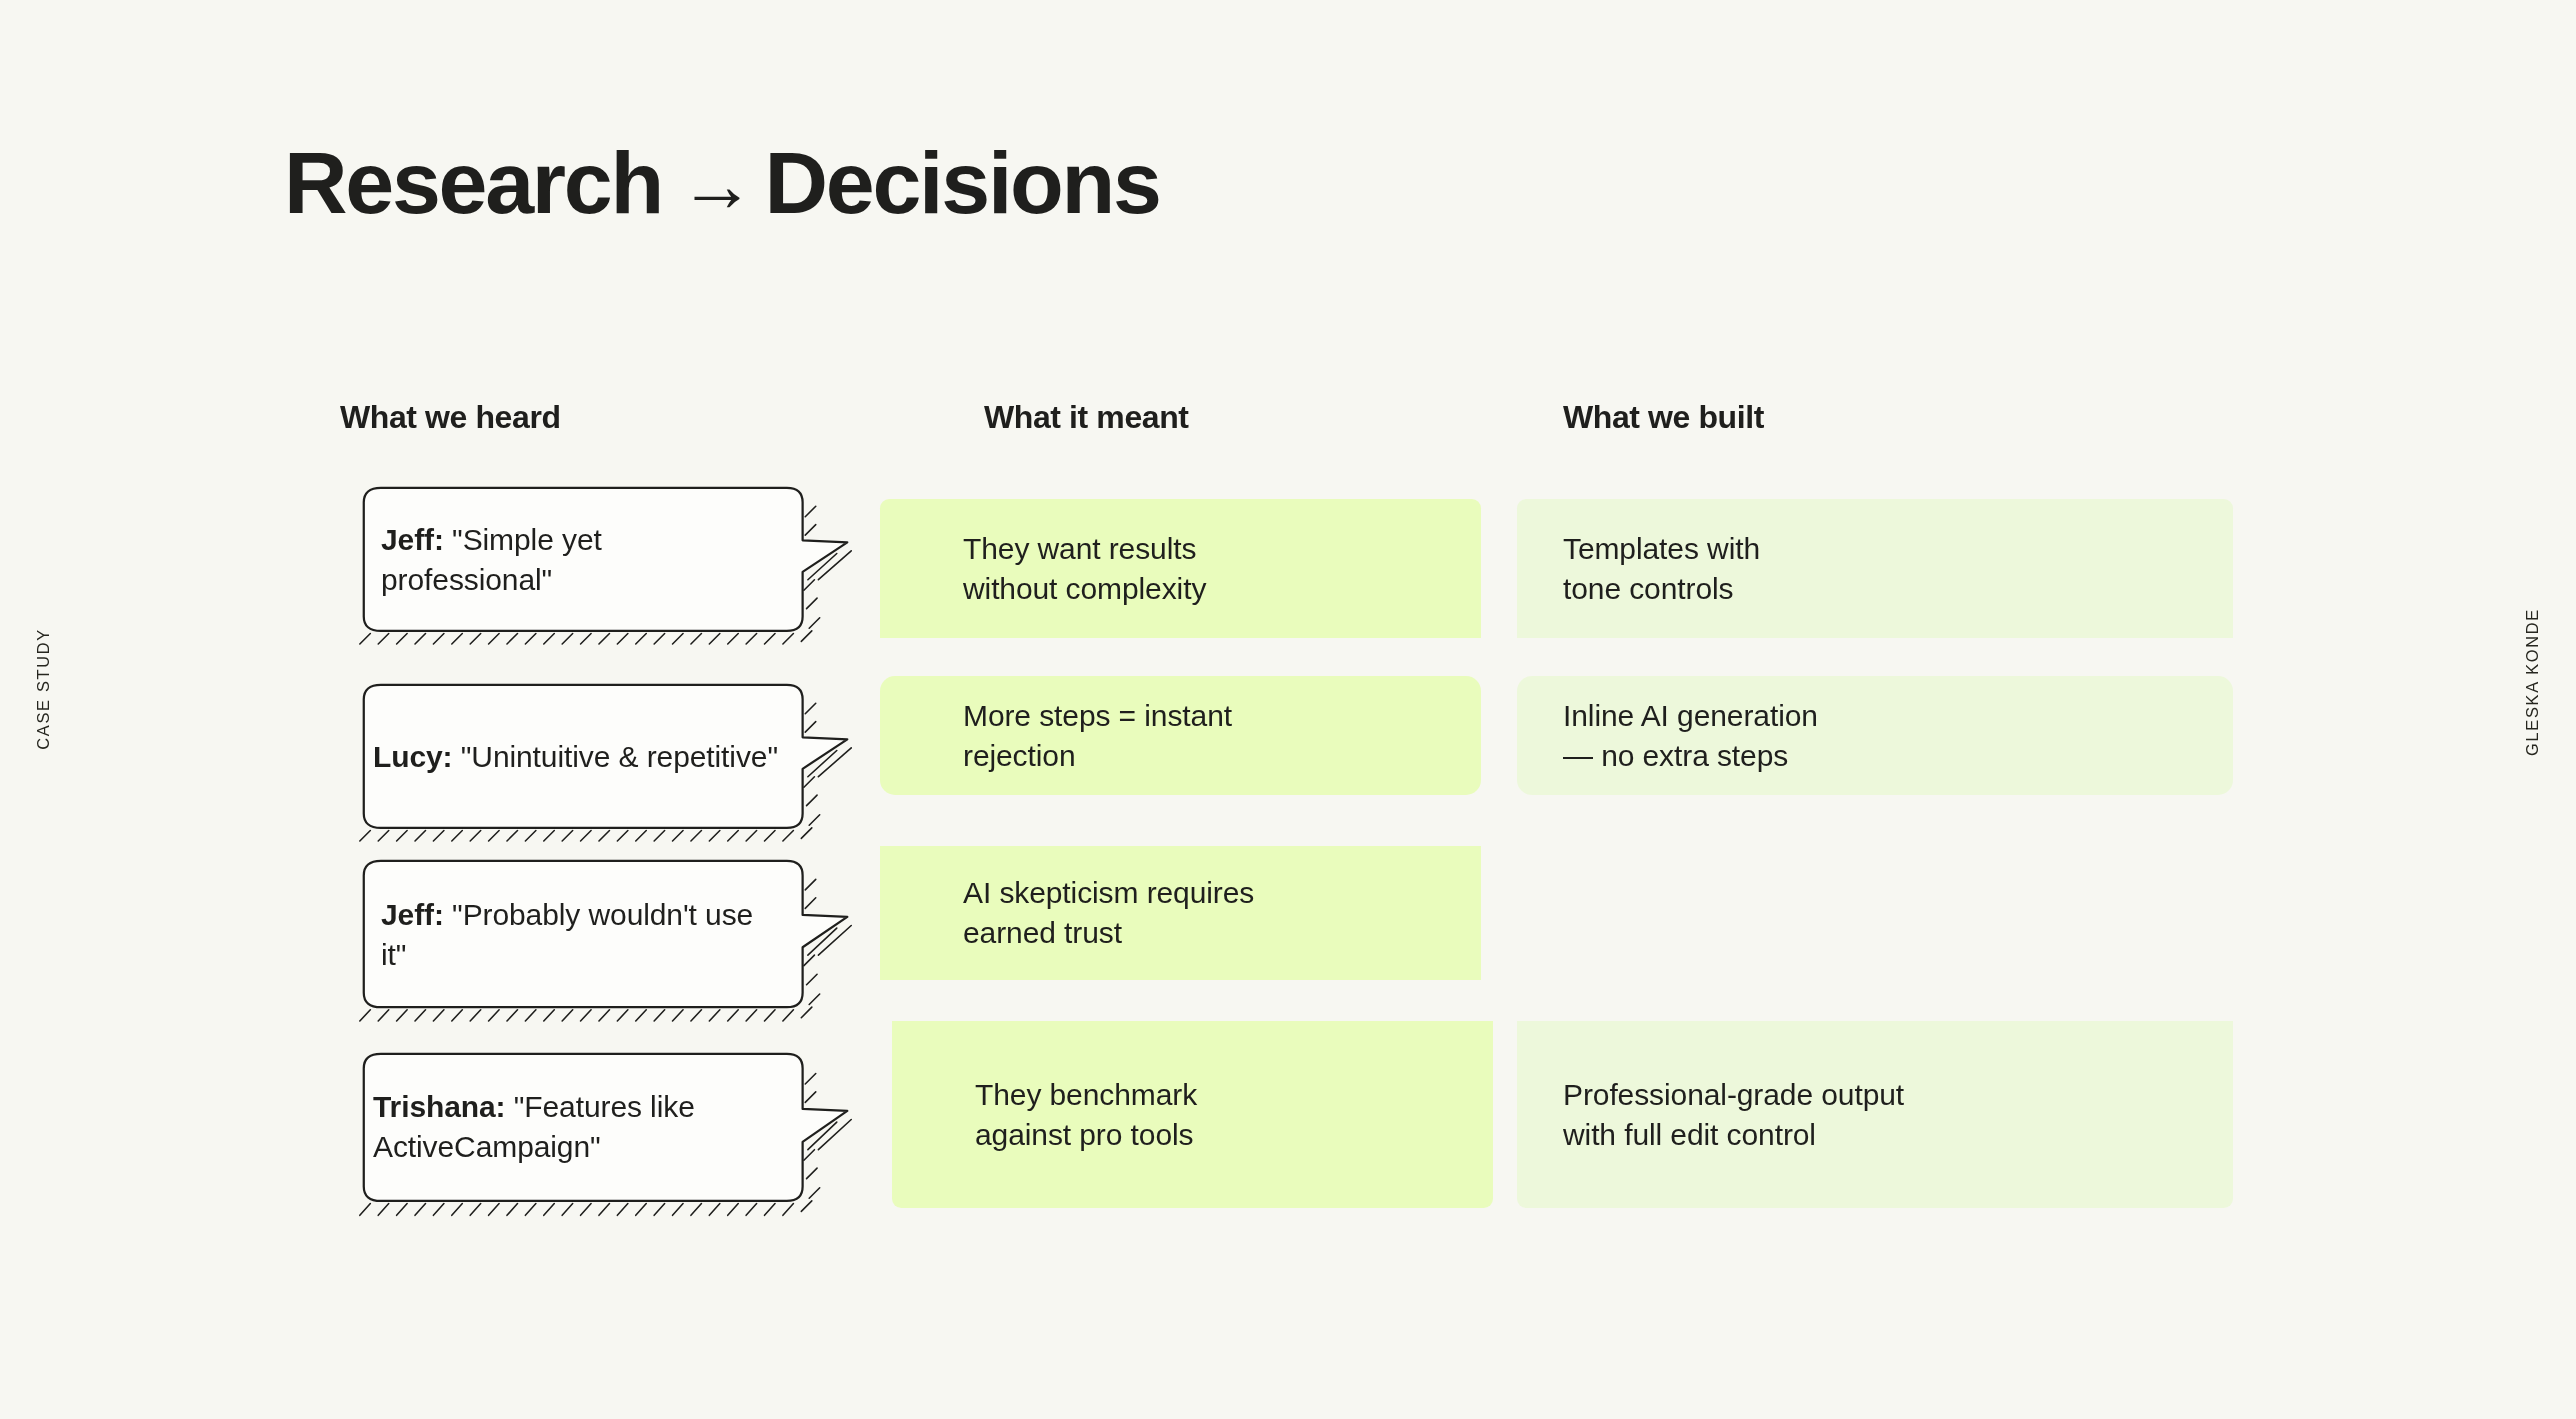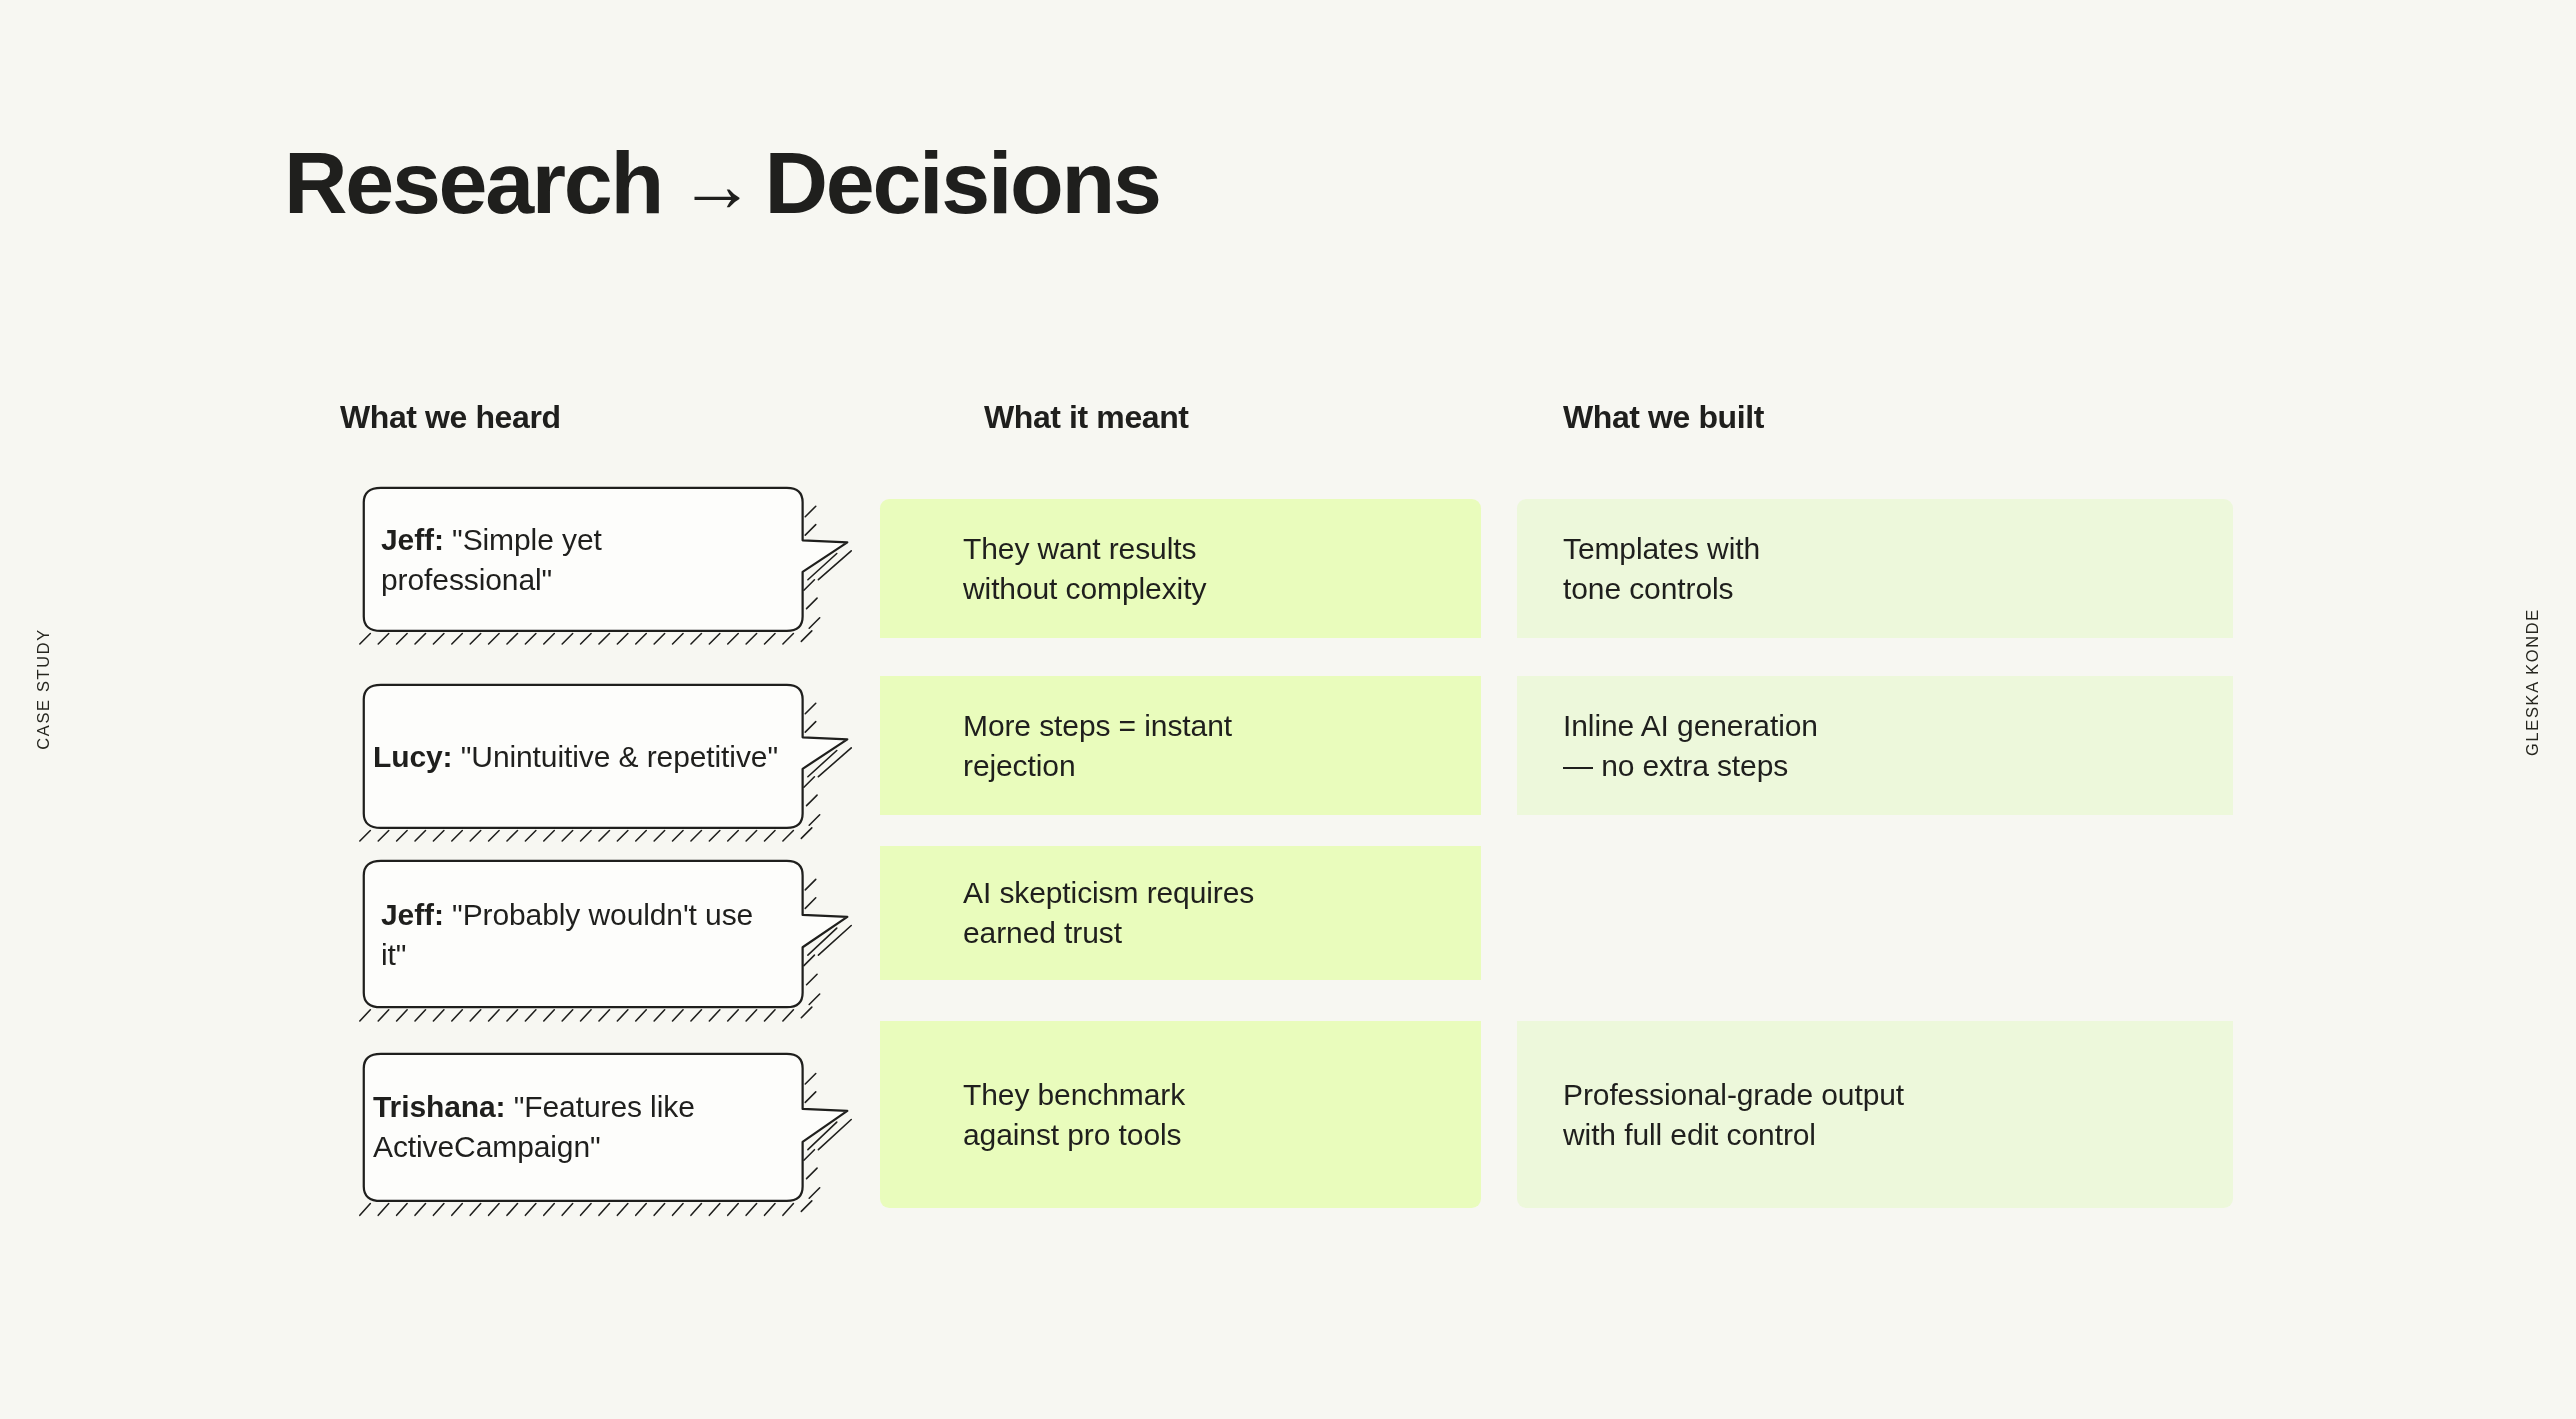--- a/index.html
+++ b/index.html
@@ -117,27 +117,27 @@
     font-size: 30px;
     line-height: 1.33;
     letter-spacing: -0.1px;
     color: #1f1f1d;
     white-space: pre-line;
   }
   .cell.mid   { background: #e9fcbc; left: 880px; width: 601px; padding-left: 83px; }
   .cell.built { background: #edf8db; left: 1517px; width: 716px; padding-left: 46px;  }
 
   .cell.row1 { top: 499px;  height: 139px; }
-  .cell.row2 { top: 676px; height: 139px; }
+  .cell.row2 { top: 676px; height: 119px; border-radius: 15px; }
   .cell.row3 { top: 846px; height: 134px; }
   .cell.row4 { top: 1021px; height: 187px; }
 
   .cell.mid.row1   { border-top-left-radius: 9.2px;  border-top-right-radius: 9.2px; }
   .cell.built.row1 { border-top-left-radius: 9.2px;  border-top-right-radius: 9.2px; }
-  .cell.mid.row4   { border-bottom-left-radius: 9.2px; border-bottom-right-radius: 9.2px; }
+  .cell.mid.row4   { border-bottom-left-radius: 9.2px; border-bottom-right-radius: 9.2px; margin-left: 12px; }
   .cell.built.row4 { border-bottom-left-radius: 9.2px; border-bottom-right-radius: 9.2px; }
 </style>
 </head>
 <body>
 
 <div class="side-label left">CASE STUDY</div>
 <div class="side-label right">GLESKA KONDE</div>
 
 <h1 class="title"><span>Research</span><span class="arrow">→</span><span>Decisions</span></h1>
 

